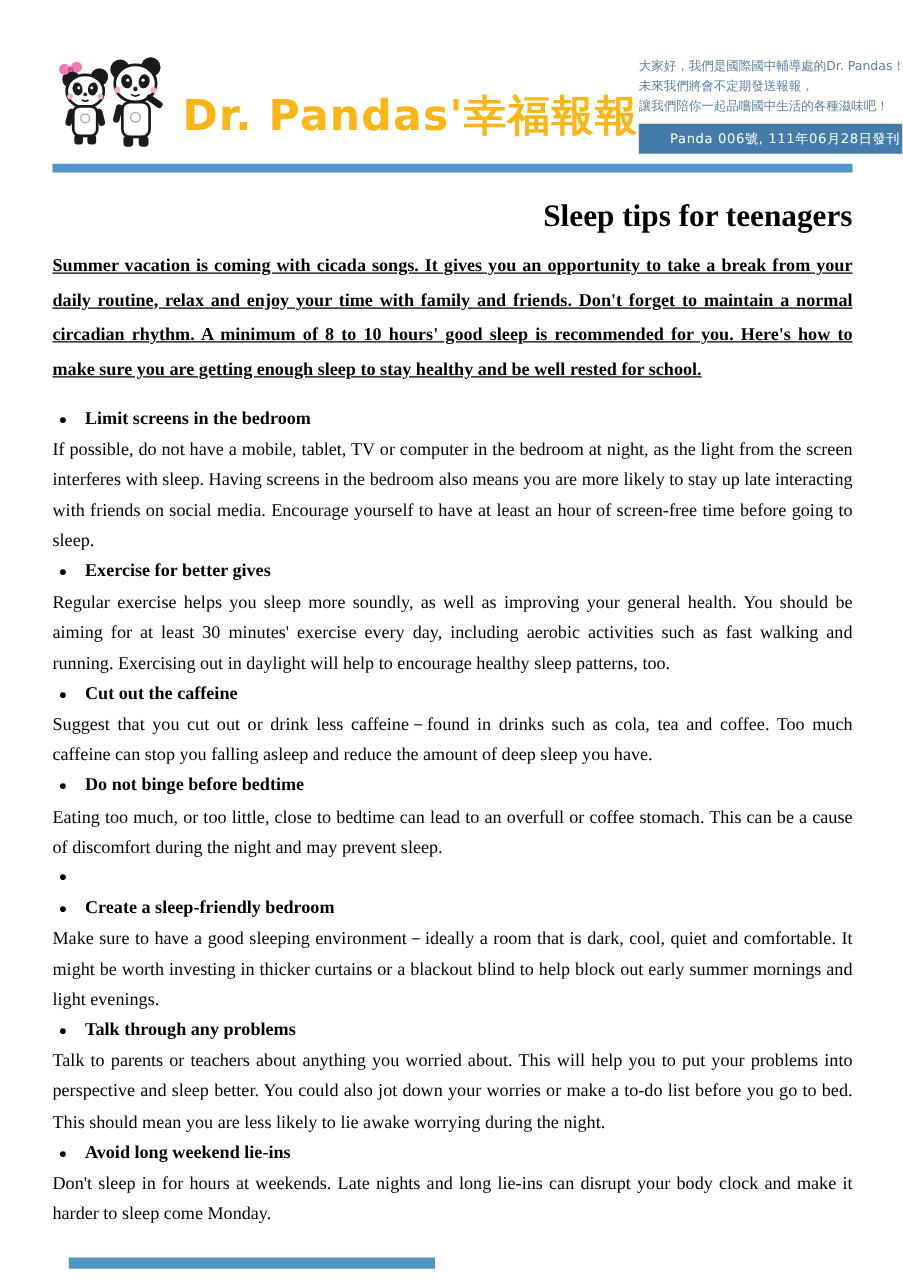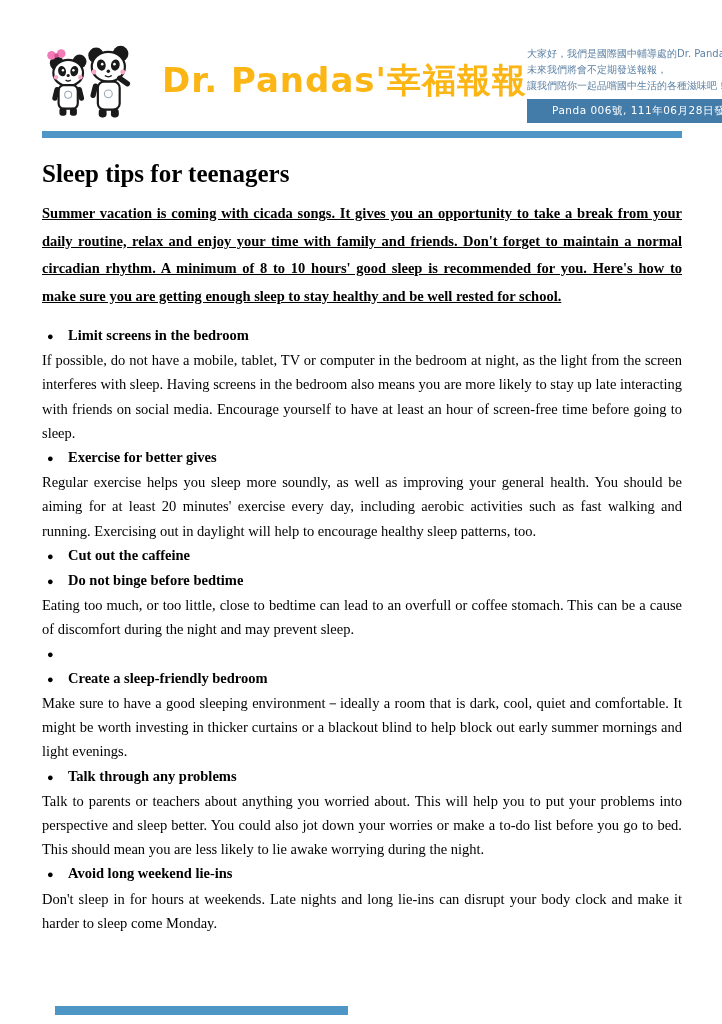--- a/index.html
+++ b/index.html
@@ -17,22 +17,22 @@
   }
 
   
   .masthead {
     display: flex;
     justify-content: space-between;
     align-items: flex-start;
   }
   .masthead-left {
     display: flex;
-    align-items: flex-start;
-    gap: 24px;
+    align-items: center;
+    gap: 8px;
   }
   .pandas { flex: 0 0 auto; }
   .masthead-title {
     font-family: "DejaVu Sans", "Liberation Sans", sans-serif;
     font-weight: 800;
     font-size: 34px;
     letter-spacing: 1px;
     color: #FBB615;
     white-space: nowrap;
     padding-top: 14px;
@@ -59,21 +59,21 @@
     letter-spacing: 0.5px;
   }
   .header-rule {
     height: 7px;
     background: #4D96C5;
     margin-top: 3px;
   }
 
   
   .article-title {
-    text-align: left;
+    text-align: right;
     font-size: 25px;
     font-weight: bold;
     margin: 22px 0 12px 0;
   }
   .intro {
     font-weight: bold;
     text-align: justify;
     font-size: 14.5px;
     line-height: 27.5px;
     margin: 0 0 13px 0;
@@ -180,28 +180,29 @@
       <span>Limit screens in the bedroom</span>
     </div>
     <p class="tip-body">If possible, do not have a mobile, tablet, TV or computer in the bedroom at night, as the light from the screen interferes with sleep. Having screens in the bedroom also means you are more likely to stay up late interacting with friends on social media. Encourage yourself to have at least an hour of screen-free time before going to sleep.</p>
   </section>
 
   <section>
     <div class="tip-heading">
       <span class="bullet">●</span>
       <span>Exercise for better gives</span>
     </div>
-    <p class="tip-body">Regular exercise helps you sleep more soundly, as well as improving your general health. You should be aiming for at least 20 minutes' exercise every day, including aerobic activities such as fast walking and running. Exercising out in daylight will help to encourage healthy sleep patterns, too.</p>
+    <p class="tip-body">Regular exercise helps you sleep more soundly, as well as improving your general health. You should be aiming for at least 30 minutes' exercise every day, including aerobic activities such as fast walking and running. Exercising out in daylight will help to encourage healthy sleep patterns, too.</p>
   </section>
 
   <section>
     <div class="tip-heading">
       <span class="bullet">●</span>
       <span>Cut out the caffeine</span>
     </div>
+    <p class="tip-body">Suggest that you cut out or drink less caffeine－found in drinks such as cola, tea and coffee. Too much caffeine can stop you falling asleep and reduce the amount of deep sleep you have.</p>
   </section>
 
   <section>
     <div class="tip-heading">
       <span class="bullet">●</span>
       <span>Do not binge before bedtime</span>
     </div>
     <p class="tip-body">Eating too much, or too little, close to bedtime can lead to an overfull or coffee stomach.  This can be a cause of discomfort during the night and may prevent sleep.</p>
   </section>
 

